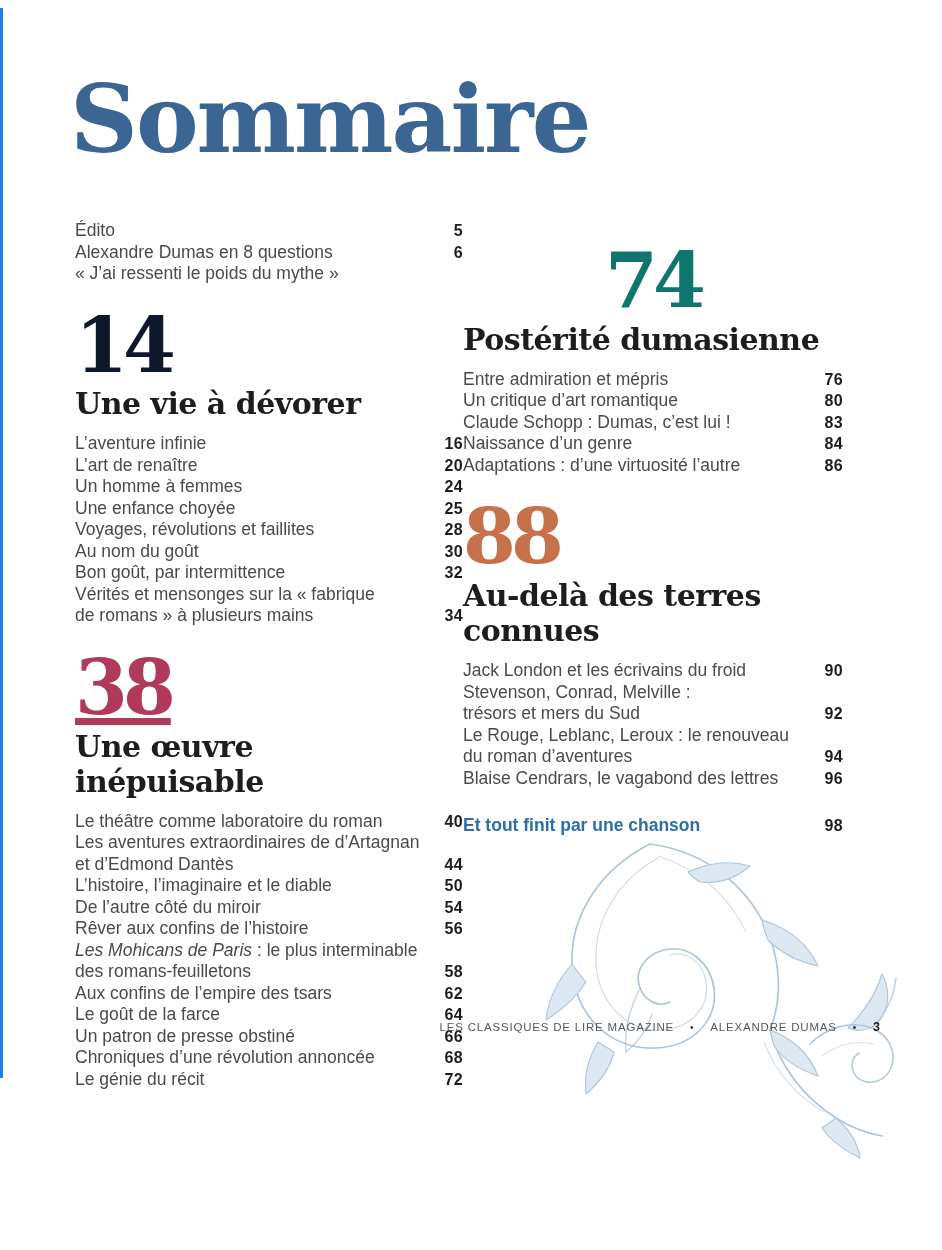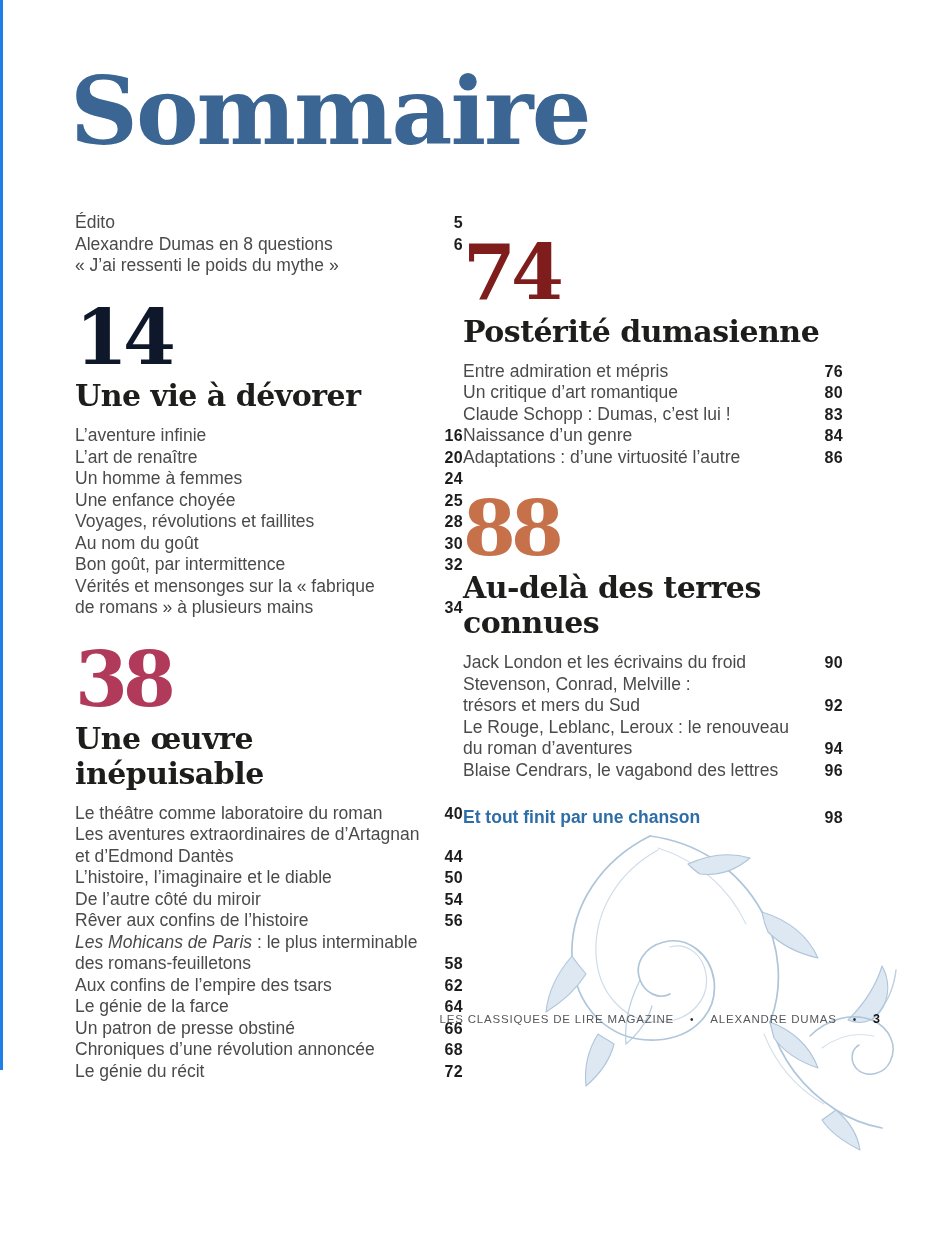--- a/index.html
+++ b/index.html
@@ -12,21 +12,21 @@
     --edge-blue:#1e7fe8;
     --flourish-light:#dde8f2;
     --flourish-stroke:#aec5da;
   }
   *{margin:0;padding:0;box-sizing:border-box;}
   html,body{width:942px;height:1250px;background:#ffffff;overflow:hidden;}
   body{font-family:"Liberation Sans","DejaVu Sans",sans-serif;color:var(--body-text);position:relative;}
 
   .edge-line{position:absolute;left:0;top:0;width:3px;height:100%;background:var(--edge-blue);}
 
-  .page{position:absolute;left:0;top:0;width:942px;height:1070px;}
+  .page{position:absolute;left:0;top:8px;width:942px;height:1070px;}
 
   .page-title{
     position:absolute;left:70px;top:62px;
     font-family:"DejaVu Serif","Liberation Serif",serif;
     font-weight:bold;font-size:94px;line-height:1.05;
     color:var(--title-blue);letter-spacing:-2px;
   }
 
   .columns{position:absolute;left:75px;top:212px;width:810px;display:flex;}
   .col{display:flex;flex-direction:column;}
@@ -132,21 +132,21 @@
   </li>
 
   <li class="toc-row">
     <span class="toc-label">Vérités et mensonges sur la « fabrique<br>de romans » à plusieurs mains</span>
     <span class="toc-page">34</span>
   </li>
 </ul>
   </section>
 
   <section class="toc-section">
-    <span class="section-number" style="color: rgb(177, 58, 91);">38</span>
+    <span class="section-number" style="color: rgb(177, 58, 91); text-decoration: underline;">38</span>
     <h2 class="section-title">Une œuvre<br>inépuisable</h2>
     <ul class="toc-list">
   <li class="toc-row">
     <span class="toc-label">Le théâtre comme laboratoire du roman</span>
     <span class="toc-page">40</span>
   </li>
 
   <li class="toc-row">
     <span class="toc-label">Les aventures extraordinaires de d’Artagnan<br>et d’Edmond Dantès</span>
     <span class="toc-page">44</span>
@@ -171,21 +171,21 @@
     <span class="toc-label"><i>Les Mohicans de Paris</i> : le plus interminable<br>des romans-feuilletons</span>
     <span class="toc-page">58</span>
   </li>
 
   <li class="toc-row">
     <span class="toc-label">Aux confins de l’empire des tsars</span>
     <span class="toc-page">62</span>
   </li>
 
   <li class="toc-row">
-    <span class="toc-label">Le génie de la farce</span>
+    <span class="toc-label">Le goût de la farce</span>
     <span class="toc-page">64</span>
   </li>
 
   <li class="toc-row">
     <span class="toc-label">Un patron de presse obstiné</span>
     <span class="toc-page">66</span>
   </li>
 
   <li class="toc-row">
     <span class="toc-label">Chroniques d’une révolution annoncée</span>
@@ -195,21 +195,21 @@
   <li class="toc-row">
     <span class="toc-label">Le génie du récit</span>
     <span class="toc-page">72</span>
   </li>
 </ul>
   </section>
 </div>
     <div class="col col-right" id="col-right">
       <div id="col-right-sections">
   <section class="toc-section">
-    <span class="section-number" style="color: #7f1d1d;">74</span>
+    <span class="section-number" style="color: #0f766e; text-align: center;">74</span>
     <h2 class="section-title">Postérité dumasienne</h2>
     <ul class="toc-list">
   <li class="toc-row">
     <span class="toc-label">Entre admiration et mépris</span>
     <span class="toc-page">76</span>
   </li>
 
   <li class="toc-row">
     <span class="toc-label">Un critique d’art romantique</span>
     <span class="toc-page">80</span>

